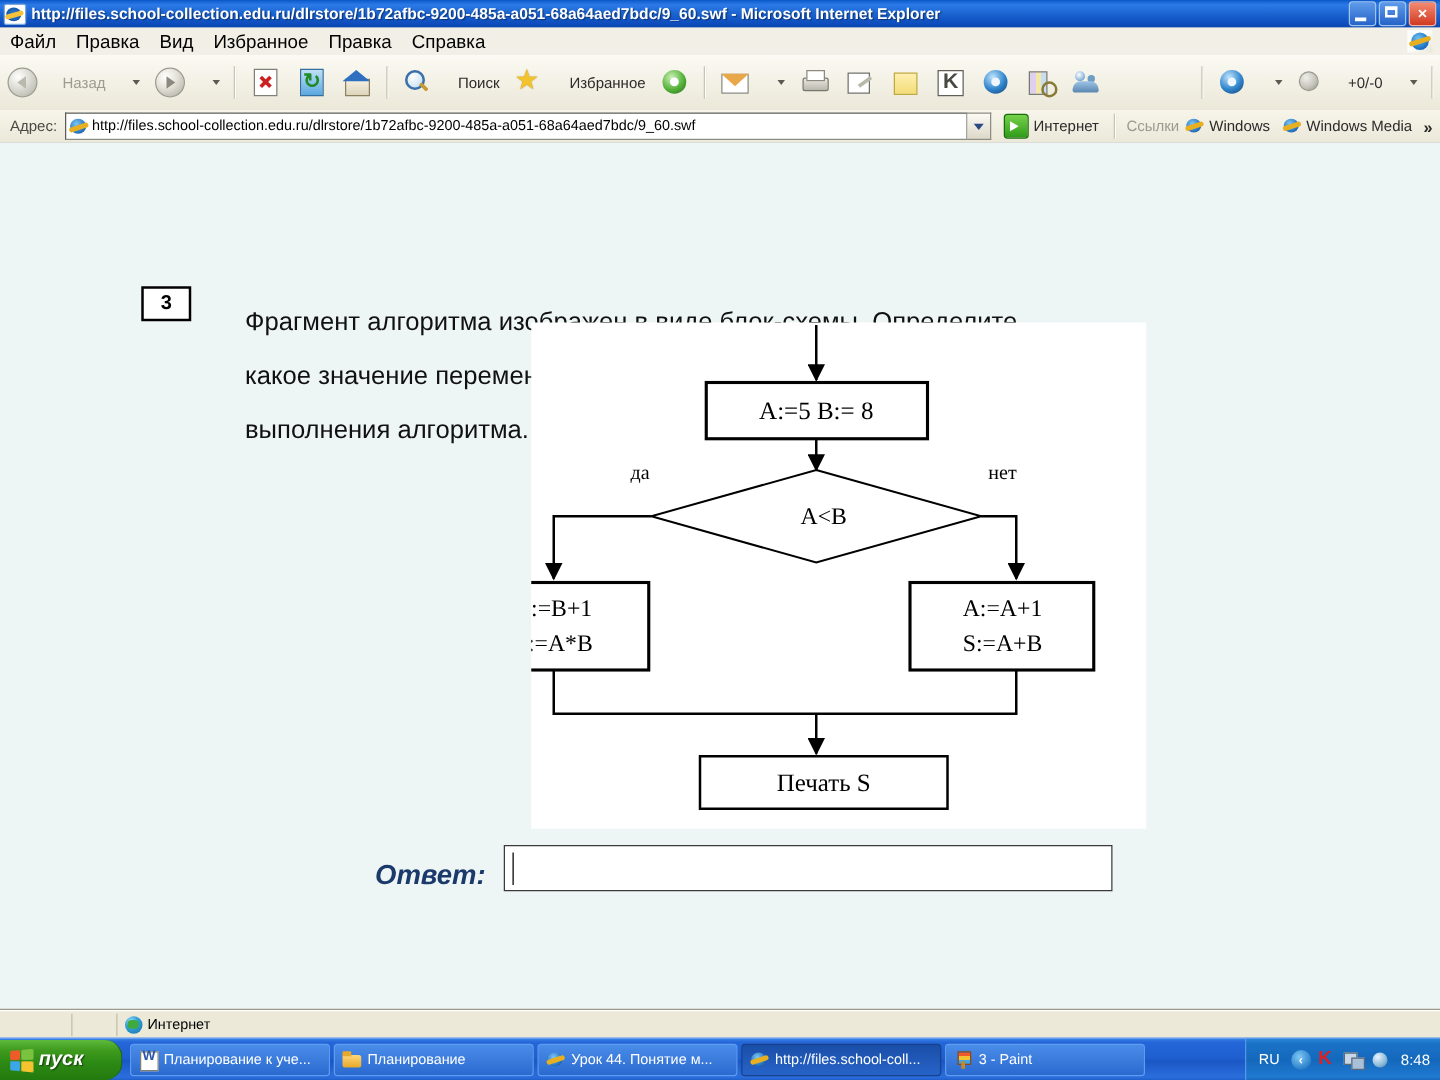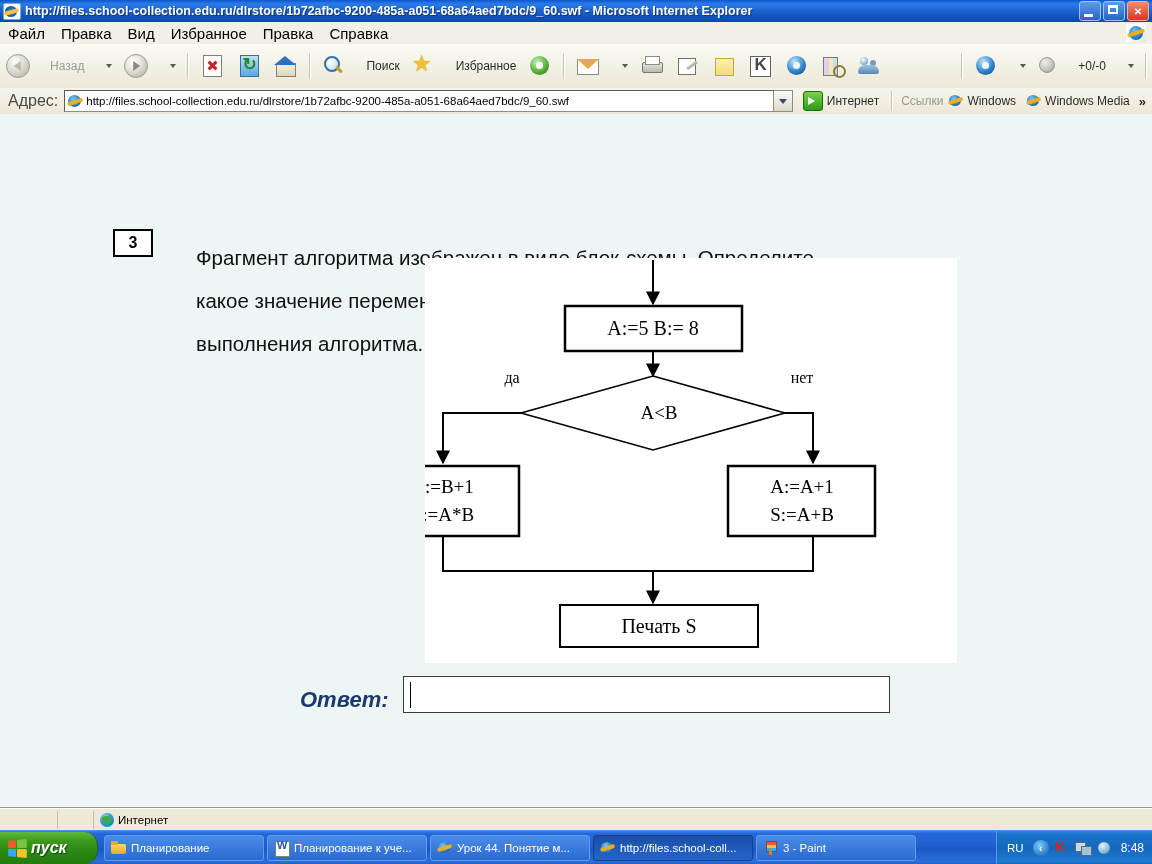--- a/index.html
+++ b/index.html
@@ -347,21 +347,21 @@
   .addrbar {
     position: absolute;
     left: 0; top: 88px;
     width: 1152px; height: 26px;
     background: linear-gradient(to bottom,#f7f5ea,#ebe8d9);
     display: flex;
     align-items: center;
     border-bottom: 1px solid #9e9a8a;
   }
   .addr-label {
-    font-size: 16px;
+    font-size: 12px;
     color: #4a4a44;
     margin: 0 6px 0 8px;
     white-space: nowrap;
   }
   .addr-box {
     flex: 1;
     height: 20px;
     background: #ffffff;
     border: 1px solid #8d8d84;
     border-top-color: #5d5d57;
@@ -478,21 +478,21 @@
     line-height: 43px;
     color: #111111;
     text-align: justify;
     text-align-last: left;
   }
   .qtext .lastline { text-align: left; }
 
   .figure {
     position: absolute;
     left: 425px; top: 144px;
-    width: 532px; height: 405px;
+    width: 492px; height: 405px;
     background: #ffffff;
   }
   .fig-svg { display:block; }
 
   .answer-row {
     position: absolute;
     left: 300px; top: 562px;
     display: flex;
     align-items: flex-end;
   }
@@ -910,26 +910,26 @@
       <span class="win-flag">
           <i></i>
           <i></i>
           <i></i>
           <i></i>
         </span>
       <span class="start-label">пуск</span>
     </div>
     <div class="task-items">
       <div class="task-btn">
+        <span class="tico word"></span>
+        <span class="task-label">Планирование к уче...</span>
+      </div>
+      <div class="task-btn">
         <span class="tico folder"></span>
         <span class="task-label">Планирование</span>
-      </div>
-      <div class="task-btn">
-        <span class="tico word"></span>
-        <span class="task-label">Планирование к уче...</span>
       </div>
       <div class="task-btn">
         <span class="tico ie"></span>
         <span class="task-label">Урок 44. Понятие м...</span>
       </div>
       <div class="task-btn active">
         <span class="tico ie"></span>
         <span class="task-label">http://files.school-coll...</span>
       </div>
       <div class="task-btn">

